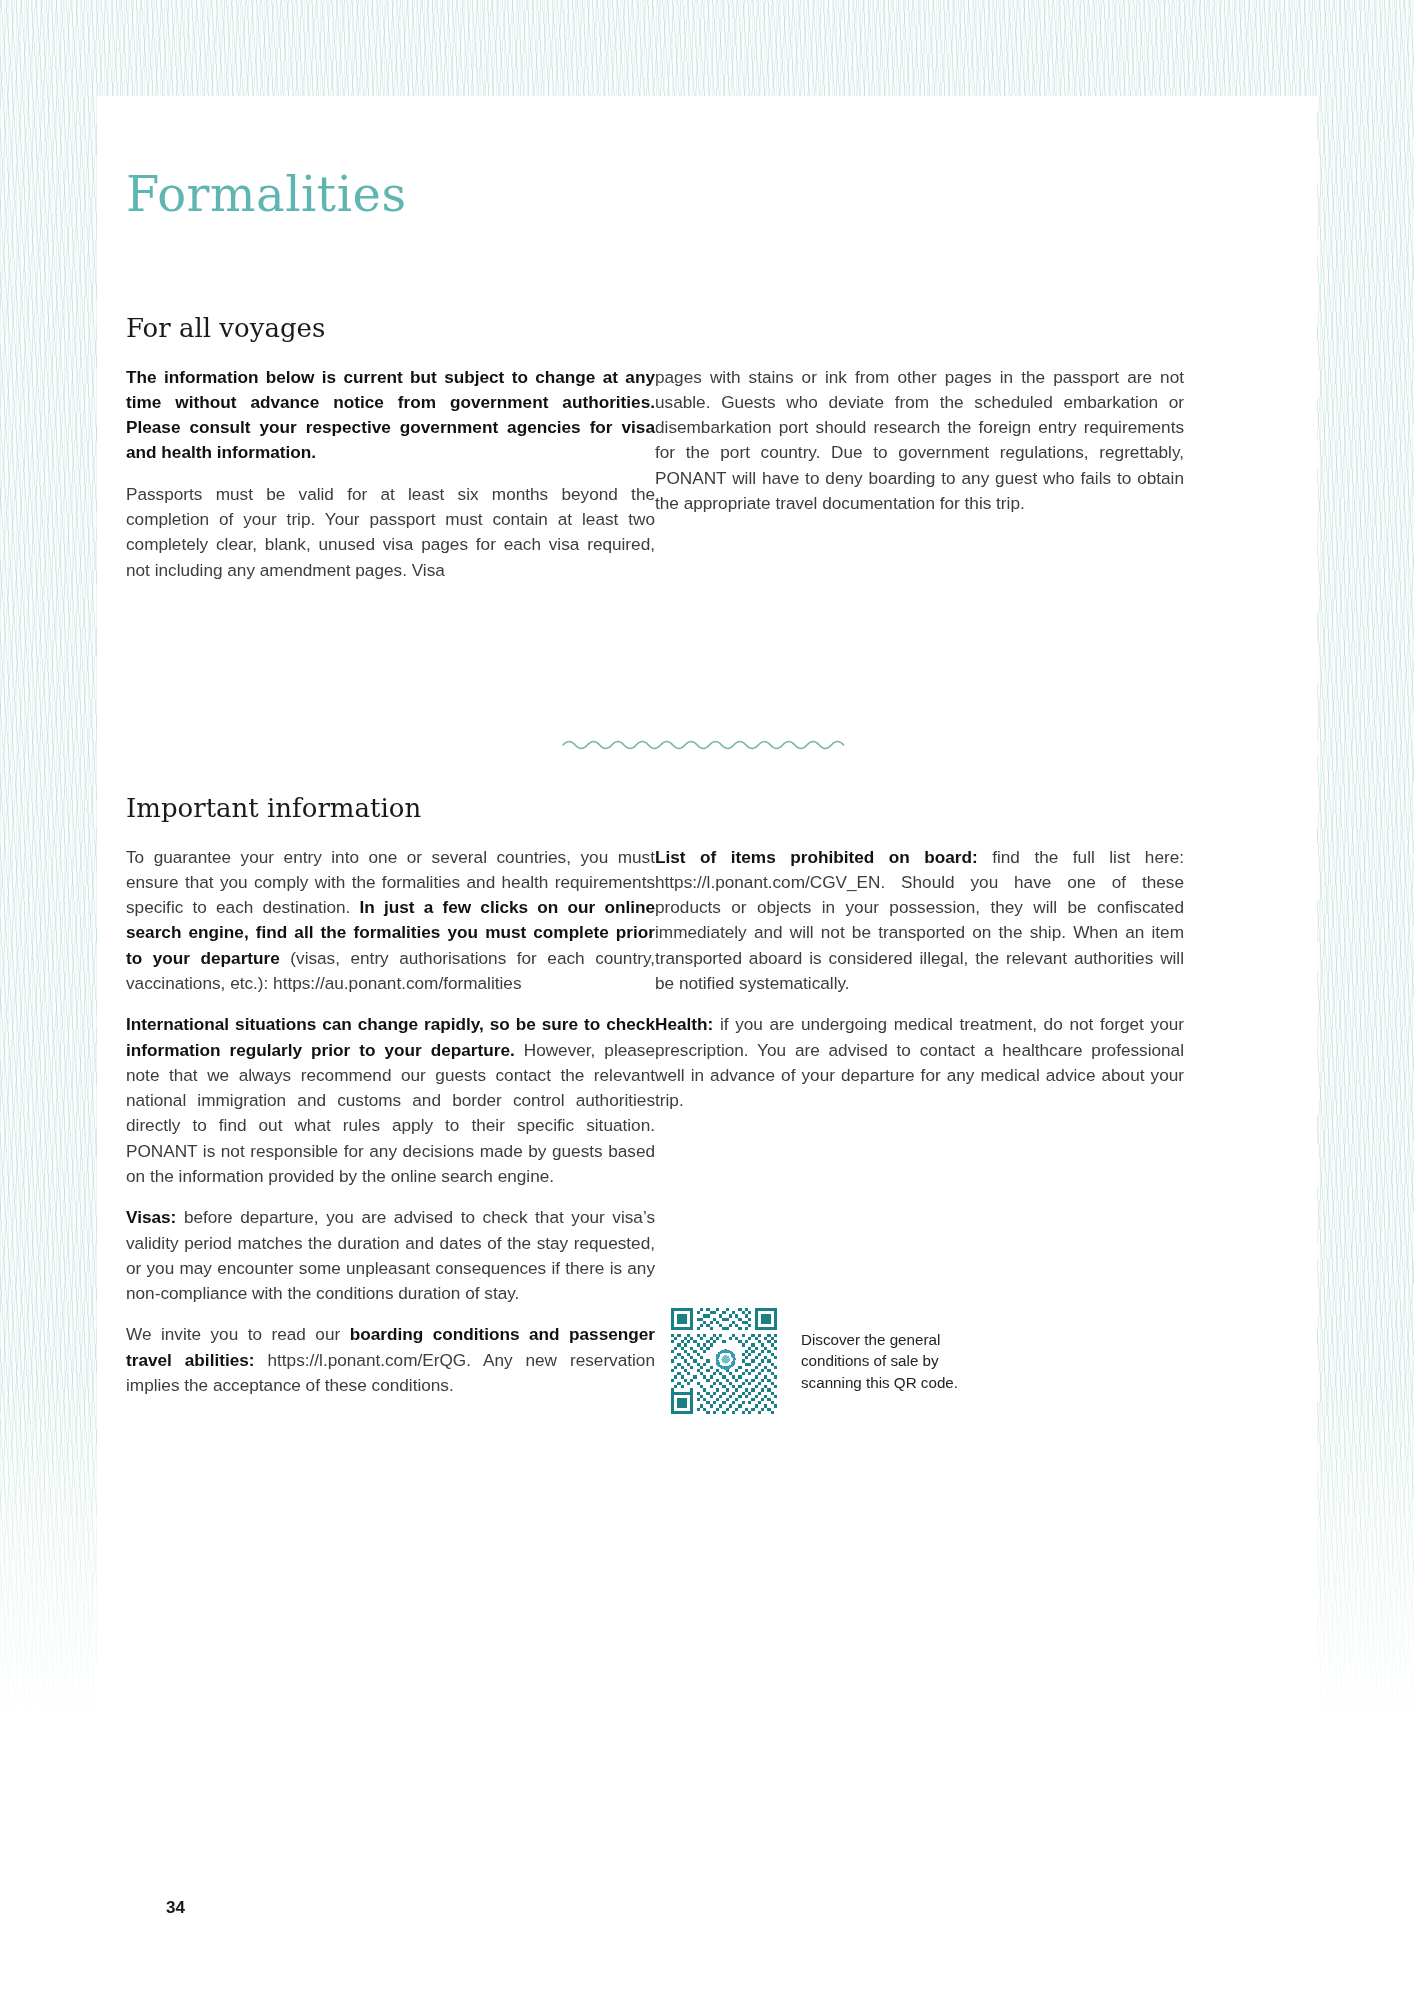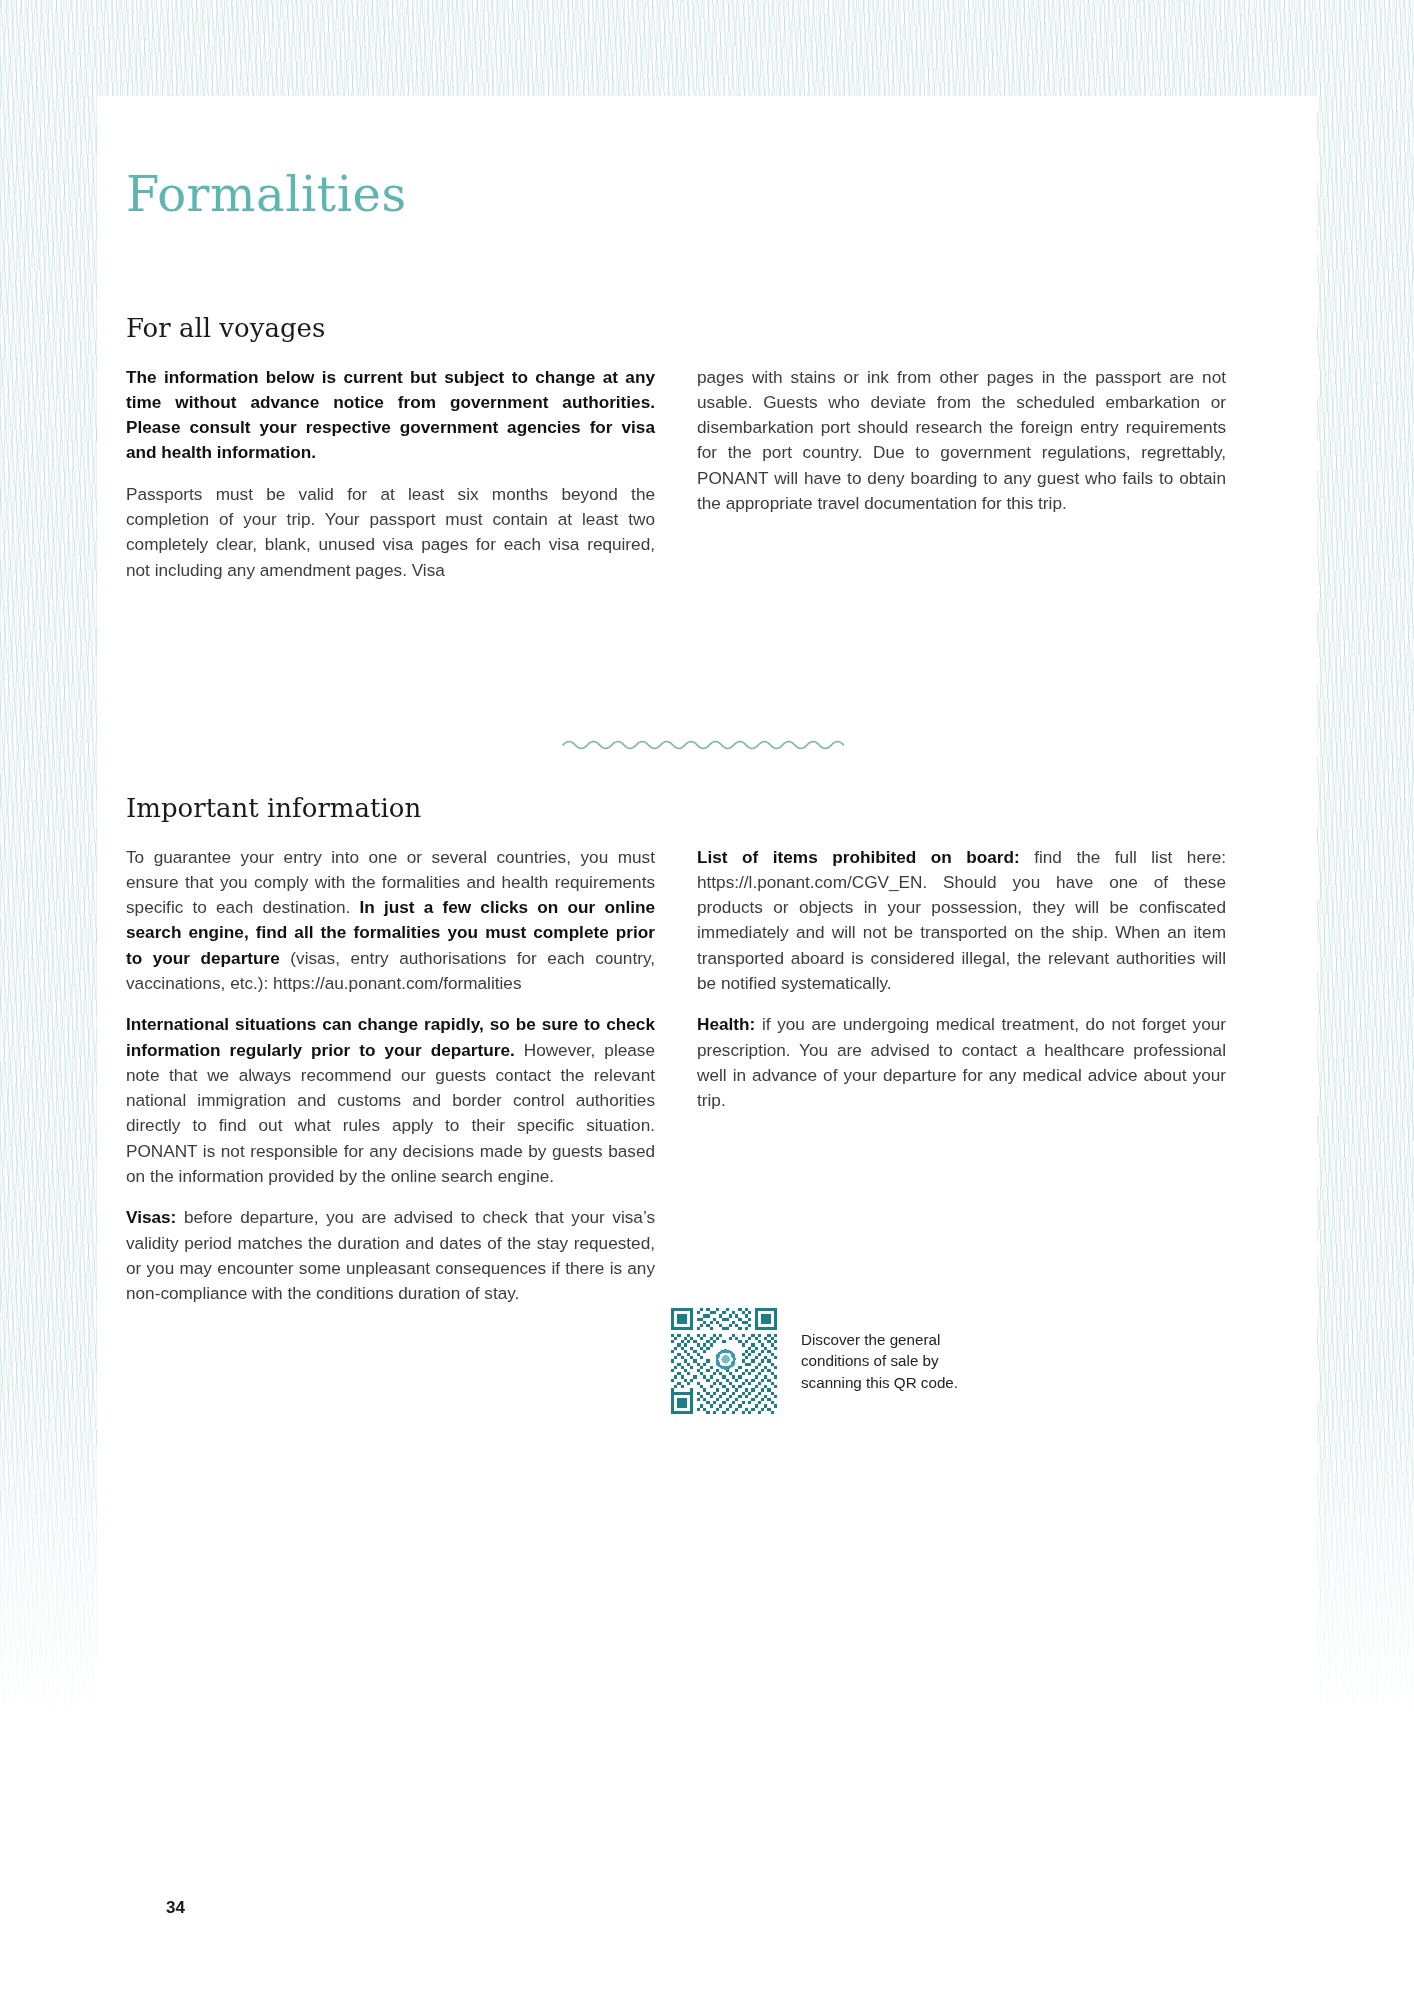--- a/index.html
+++ b/index.html
@@ -68,21 +68,20 @@
     font-family: "DejaVu Serif", "Liberation Serif", serif;
     font-size: 26px;
     font-weight: 400;
     color: #1a1a1a;
     margin: 0 0 22px 0;
     line-height: 1.1;
   }
 
   .cols {
     display: flex;
-    gap: 42px;
   }
   .col {
     width: 529px;
     flex: 0 0 529px;
   }
 
   p.body {
     margin: 0 0 16px 0;
     font-size: 17.2px;
     line-height: 1.47;
@@ -179,20 +178,23 @@
 
         <div class="col">
           <p class="body">
             <span>To guarantee your entry into one or several countries, you must ensure that you comply with the formalities and health requirements specific to each destination. </span><b>In just a few clicks on our online search engine, find all the formalities you must complete prior to your departure</b><span> (visas, entry authorisations for each country, vaccinations, etc.): https://au.ponant.com/formalities</span>
           </p>
           <p class="body">
             <b>International situations can change rapidly, so be sure to check information regularly prior to your departure.</b><span> However, please note that we always recommend our guests contact the relevant national immigration and customs and border control authorities directly to find out what rules apply to their specific situation. PONANT is not responsible for any decisions made by guests based on the information provided by the online search engine.</span>
           </p>
           <p class="body">
             <b>Visas:</b><span> before departure, you are advised to check that your visa’s validity period matches the duration and dates of the stay requested, or you may encounter some unpleasant consequences if there is any non-compliance with the conditions duration of stay.</span>
+          </p>
+          <p class="body">
+            <span>We invite you to read our </span><b>boarding conditions and passenger travel abilities:</b><span> https://l.ponant.com/ErQG. Any new reservation implies the acceptance of these conditions.</span>
           </p>
         </div>
 
         <div class="col">
           <p class="body">
             <b>List of items prohibited on board:</b><span> find the full list here: https://l.ponant.com/CGV_EN. Should you have one of these products or objects in your possession, they will be confiscated immediately and will not be transported on the ship. When an item transported aboard is considered illegal, the relevant authorities will be notified systematically.</span>
           </p>
           <p class="body">
             <b>Health:</b><span> if you are undergoing medical treatment, do not forget your prescription. You are advised to contact a healthcare professional well in advance of your departure for any medical advice about your trip.</span>
           </p>

